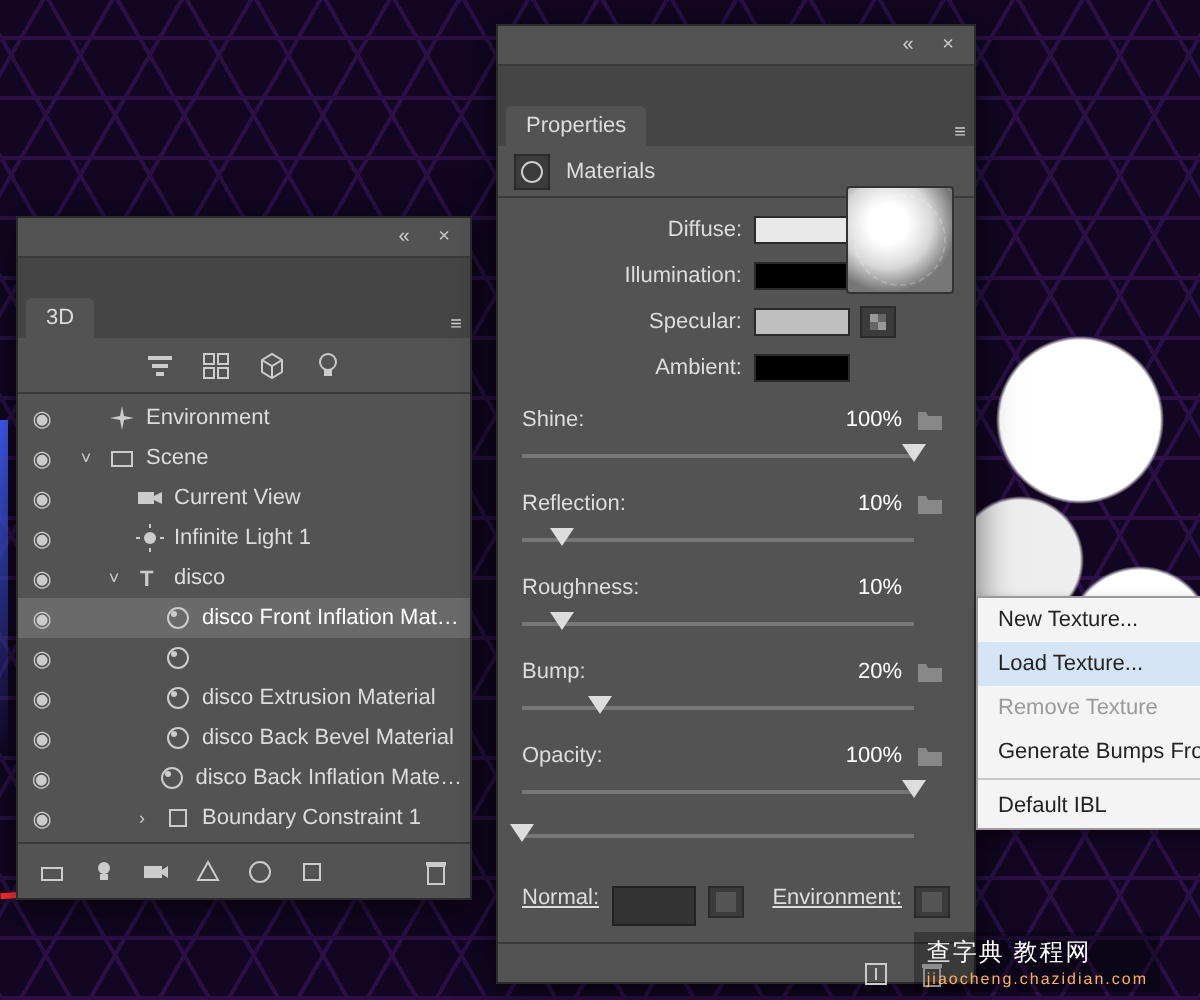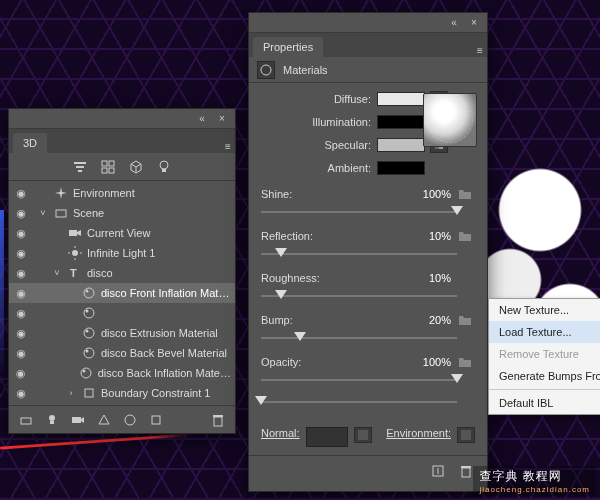--- a/index.html
+++ b/index.html
@@ -31,21 +31,21 @@
     box-shadow: 0 4px 18px rgba(0,0,0,.6);
     color: #ddd;
     font-size: 11px;
   }
   .panel-head {
     height: 20px; background:#535353; border-bottom:1px solid #3a3a3a;
     display:flex; align-items:center; justify-content:flex-end; gap:6px;
     padding: 0 6px;
   }
   .head-icon { width:14px; height:14px; display:flex; align-items:center; justify-content:center; color:#ccc; font-size:10px;}
-  .tabbar { height:24px; display:flex; align-items:flex-end; padding-left:4px; background:#454545;}
+  .tabbar { height:40px; display:flex; align-items:flex-end; padding-left:4px; background:#454545;}
   .tab { padding:4px 10px; background:#535353; color:#ddd; border-top-left-radius:3px; border-top-right-radius:3px; margin-right:2px; }
   .toolbar { height:28px; display:flex; align-items:center; gap:10px; padding:0 10px; border-bottom:1px solid #3a3a3a;}
   .tool-icon { width:18px; height:18px; display:flex; align-items:center; justify-content:center; color:#ccc;}
   .tool-icon svg { width:16px; height:16px; }
 
   
   #panel-3d { left:8px; top:108px; width:228px; }
   .tree { padding:2px 0;}
   .tree-row { display:flex; align-items:center; height:20px; padding:0 4px; gap:4px; color:#ddd; white-space:nowrap; overflow:hidden;}
   .tree-row.sel { background:#6a6a6a; color:#fff;}
@@ -96,21 +96,21 @@
     background:#f4f4f4; border:1px solid #9a9a9a; color:#222;
     box-shadow: 3px 3px 6px rgba(0,0,0,.4);
     font-size:11px;
   }
   .ctx-item { height:22px; display:flex; align-items:center; padding:0 10px; white-space:nowrap;}
   .ctx-item.hover { background:#d6e5f5;}
   .ctx-item.disabled { color:#9a9a9a;}
   .ctx-sep { height:1px; background:#c8c8c8; margin:2px 0;}
 
   
-  .watermark { position:absolute; right:4px; bottom:4px; font-size:12px; color:#fff;
+  .watermark { position:absolute; right:20px; bottom:4px; font-size:12px; color:#fff;
     background:rgba(0,0,0,.3); padding:2px 6px; letter-spacing:1px;}
   .watermark small{ display:block; font-size:8px; color:#ffb060; letter-spacing:1px;}
 </style>
 </head>
 <body>
 
 <div class="bg3d"></div>
 <div class="blobs"></div>
 <div class="blueline"></div>
 <div class="redline"></div>

